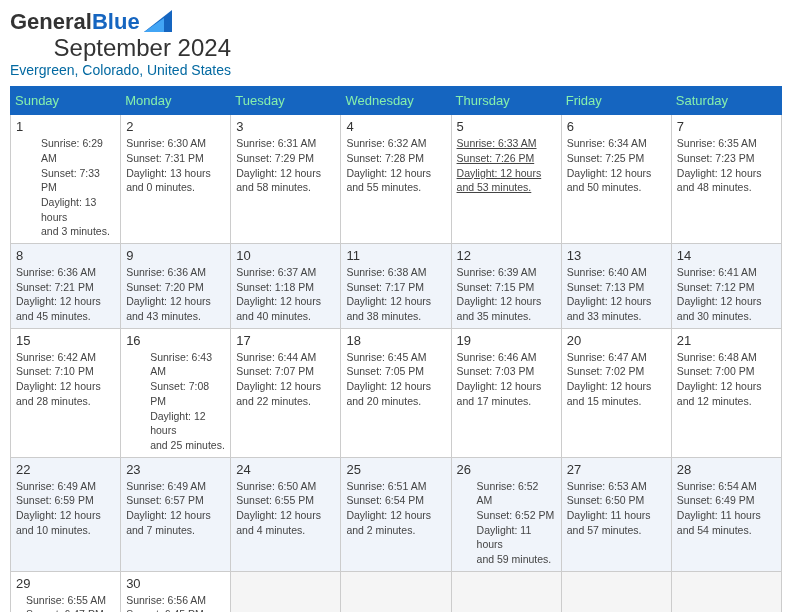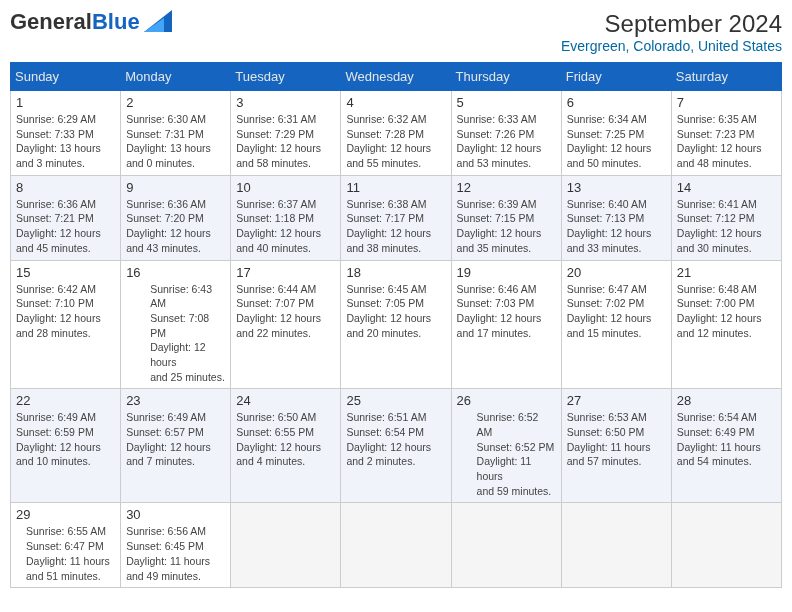--- a/index.html
+++ b/index.html
@@ -8,20 +8,21 @@
       background: #fff;
       width: 792px;
       min-height: 612px;
       padding: 10px;
     }
     .header {
       display: flex;
       justify-content: space-between;
       align-items: flex-start;
       margin-bottom: 8px;
+      flex-direction: column;
     }
     .logo {
       display: flex;
       flex-direction: column;
       align-items: flex-start;
     }
     .logo-text {
       font-size: 22px;
       font-weight: bold;
       color: #333;
@@ -40,21 +41,21 @@
       font-size: 14px;
       color: #0369a1;
     }
     .calendar {
       width: 100%;
       border-collapse: collapse;
       font-size: 11px;
     }
     .calendar th {
       background: #1565c0;
-      color: #e5e5e5;
+      color: #86efac;
       padding: 6px 4px;
       text-align: left;
       font-size: 13px;
       font-weight: normal;
       border: 1px solid #1565c0;
     }
     .calendar td {
       border: 1px solid #ccc;
       vertical-align: top;
       padding: 4px 5px;
@@ -109,21 +110,21 @@
         <th>Wednesday</th>
         <th>Thursday</th>
         <th>Friday</th>
         <th>Saturday</th>
       </tr>
   </thead>
   <tbody id="calendar-body">
   <tr class="row-bg-white">
         <td>
           <span class="day-num">1</span>
-          <div class="cell-text" style="white-space: pre-line;">Sunrise: 6:29 AM
+          <div class="cell-text" style="white-space: pre-line; margin-left: 25px;">Sunrise: 6:29 AM
 Sunset: 7:33 PM
 Daylight: 13 hours
 and 3 minutes.</div>
         </td>
         <td>
           <span class="day-num">2</span>
           <div class="cell-text" style="white-space: pre-line;">Sunrise: 6:30 AM
 Sunset: 7:31 PM
 Daylight: 13 hours
 and 0 minutes.</div>
@@ -137,21 +138,21 @@
         </td>
         <td>
           <span class="day-num">4</span>
           <div class="cell-text" style="white-space: pre-line;">Sunrise: 6:32 AM
 Sunset: 7:28 PM
 Daylight: 12 hours
 and 55 minutes.</div>
         </td>
         <td>
           <span class="day-num">5</span>
-          <div class="cell-text" style="white-space: pre-line;">Sunrise: 6:33 AM
+          <div class="cell-text" style="white-space: pre-line; text-decoration: underline;">Sunrise: 6:33 AM
 Sunset: 7:26 PM
 Daylight: 12 hours
 and 53 minutes.</div>
         </td>
         <td>
           <span class="day-num">6</span>
           <div class="cell-text" style="white-space: pre-line;">Sunrise: 6:34 AM
 Sunset: 7:25 PM
 Daylight: 12 hours
 and 50 minutes.</div>

